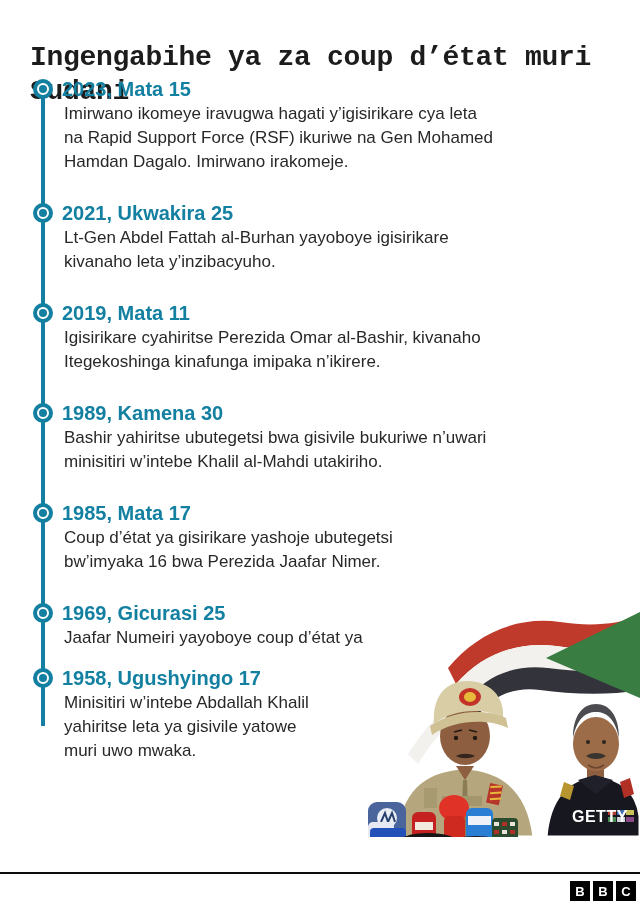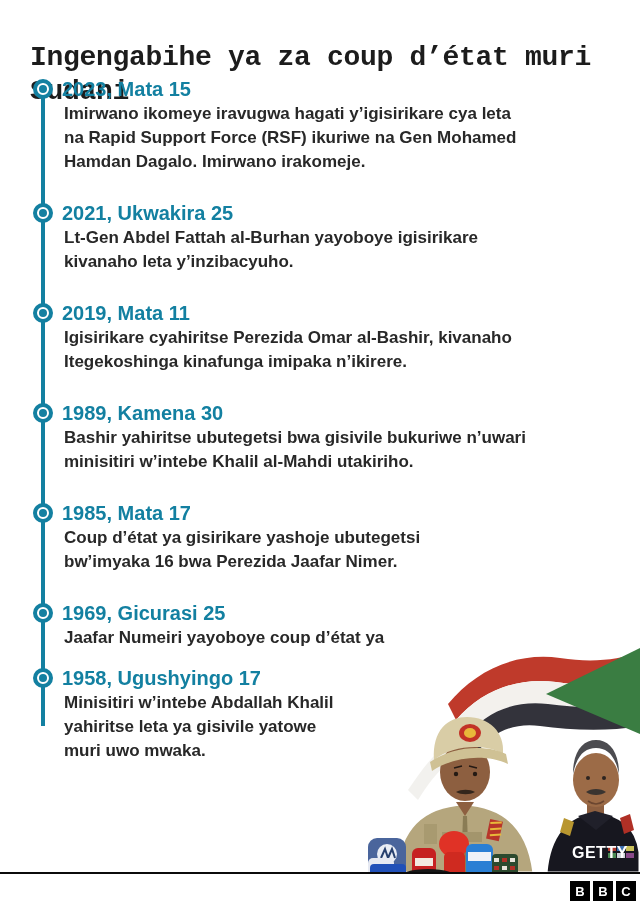--- a/index.html
+++ b/index.html
@@ -11,22 +11,22 @@
   .timeline{position:absolute;left:30px;top:76px;width:585px;z-index:2;}
   .tl-line{position:absolute;left:11px;top:13px;width:4px;height:637px;background:#1380A1;}
   .entry{position:relative;padding-left:32px;margin-bottom:26px;}
   .entry.tight{margin-bottom:15px;}
   .bullet{position:absolute;left:3px;top:3px;width:20px;height:20px;box-sizing:border-box;
           border:4px solid #1380A1;border-radius:50%;background:#ffffff;}
   .bullet .dot{position:absolute;left:50%;top:50%;transform:translate(-50%,-50%);
           width:8px;height:8px;border-radius:50%;background:#1380A1;}
   .date{margin:0;font-size:20px;line-height:26px;font-weight:bold;color:#1380A1;white-space:nowrap;}
   .body{padding-left:2px;}
-  .bl{font-size:17px;line-height:24px;color:#282828;white-space:nowrap;font-weight:bold;}
-  .photo{position:absolute;left:368px;top:640px;width:272px;height:233px;overflow:hidden;z-index:1;}
+  .bl{font-size:17px;line-height:24px;color:#282828;white-space:nowrap;}
+  .photo{position:absolute;left:368px;top:604px;width:272px;height:233px;overflow:hidden;z-index:1;}
   .getty{position:absolute;left:204px;top:204px;color:#ffffff;font-weight:bold;
          font-size:16px;letter-spacing:0.5px;z-index:3;}
   .footer-line{position:absolute;left:0;top:872px;width:640px;height:2px;background:#0b0b0b;z-index:4;}
   .bbc{position:absolute;top:881px;right:4px;display:flex;gap:3px;z-index:4;}
   .bbc-box{width:20px;height:20px;background:#000000;color:#ffffff;font-weight:bold;font-size:13px;
            display:flex;align-items:center;justify-content:center;}
 </style>
 </head>
 <body>
 

